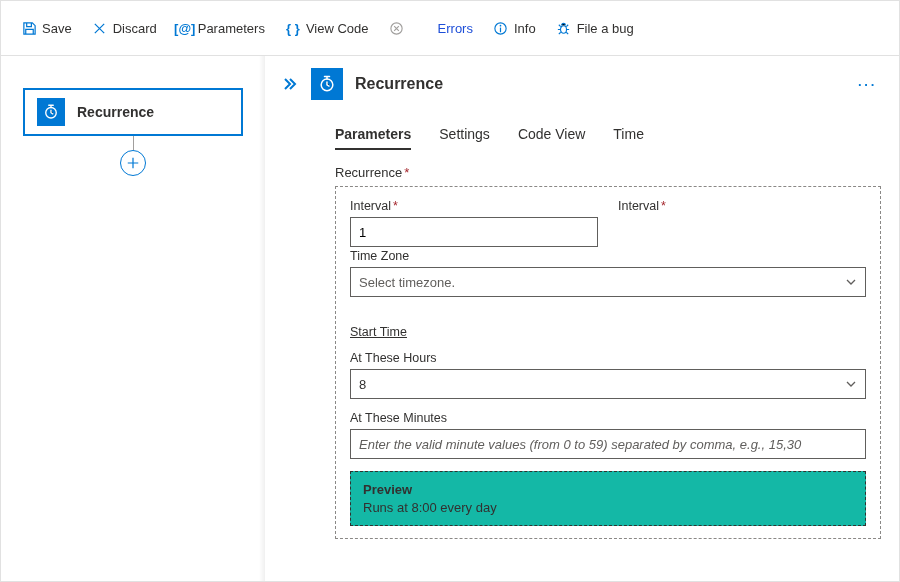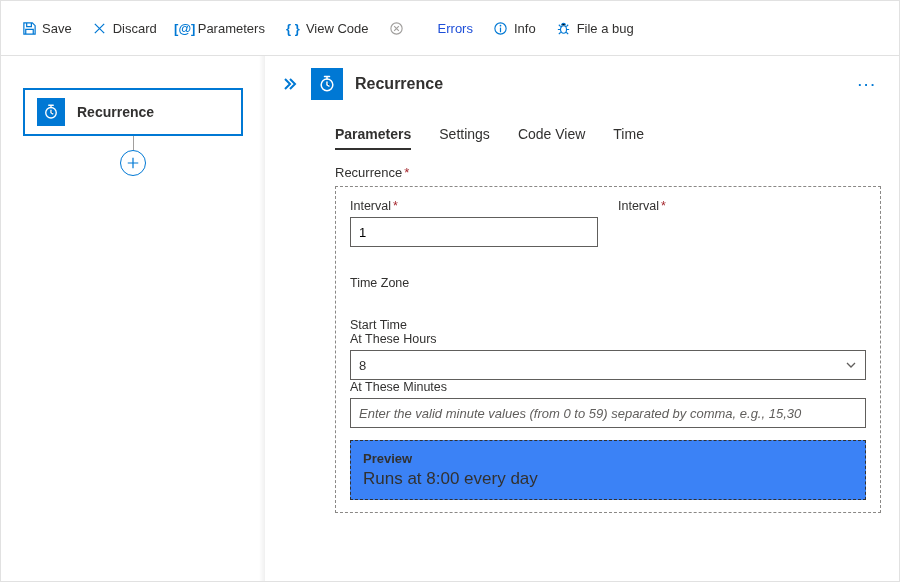--- a/index.html
+++ b/index.html
@@ -32,32 +32,32 @@
     .tabs { display: flex; gap: 28px; padding: 12px 18px 0 18px; border-bottom: 1px solid transparent; margin-left: 52px; }
     .tab { padding: 4px 0 8px; font-size: 14px; cursor: pointer; color: #323130; position: relative; }
     .tab.active { font-weight: 600; }
     .tab.active::after { content:""; position:absolute; left:0; right:0; bottom:0; height:2px; background:#323130; }
     
     .form-area { padding: 14px 18px 18px; margin-left: 52px; overflow: auto; }
     .section-label { font-size: 13px; margin-bottom: 6px; }
     .req { color: #a4262c; margin-left: 2px; }
     
     .dashed-box { border: 1px dashed #8a8886; padding: 12px 14px; }
-    .field-row { display: flex; gap: 20px; margin-bottom: 29px; }
+    .field-row { display: flex; gap: 20px; margin-bottom: 2px; }
     .field { flex: 1; display: flex; flex-direction: column; gap: 4px; }
     .field-label { font-size: 12.5px; color: #323130; }
     .control { border: 1px solid #605e5c; height: 30px; display:flex; align-items:center; padding: 0 8px; background:#fff; position:relative; font-size: 13px; }
     .control input { border:none; outline:none; width:100%; font: inherit; background:transparent; }
     .control input::placeholder { color:#605e5c; font-style: italic; }
     .control.placeholder-text { color:#605e5c; }
     .chev { position:absolute; right:8px; top:50%; transform:translateY(-50%); color:#605e5c; }
     
-    .preview-box { border: 1px dashed #323130; background: #3b82f6; padding: 10px 12px; margin-top: 12px; }
+    .preview-box { border: 1px dashed #323130; background: #14b8a6; padding: 10px 12px; margin-top: 12px; }
     .preview-title { font-weight: 600; margin-bottom: 3px; font-size: 13px; }
-    .preview-text { font-size: 17px; }
+    .preview-text { font-size: 13px; }
     
     svg { display:block; }
   </style>
 </head>
 <body>
 
 <div class="toolbar">
   <div class="toolbar-item">
     <span class="toolbar-icon">
       <svg width="15" height="15" viewBox="0 0 16 16">
@@ -177,27 +177,35 @@
           </div>
           <div class="field">
             <div class="field-label">
               <span>Interval</span><span class="req">*</span>
             </div>
           </div>
         </div>
 
         <div class="field" style="margin-bottom:28px;">
           <div class="field-label">Time Zone</div>
-        </div>
-
-        <div class="field" style="">
+          <div class="control placeholder-text">
+            <span>Select timezone.</span>
+            <span class="chev">
+                <svg width="12" height="12" viewBox="0 0 12 12">
+                  <path fill="none" stroke="currentColor" stroke-width="1.3" d="M2 4l4 4 4-4"></path>
+                </svg>
+              </span>
+          </div>
+        </div>
+
+        <div class="field" style="margin-bottom:12px;text-decoration:underline;">
           <div class="field-label">Start Time</div>
         </div>
 
-        <div class="field" style="">
+        <div class="field" style="margin-bottom:12px;">
           <div class="field-label">At These Hours</div>
           <div class="control">
             <span>8</span>
             <span class="chev">
                 <svg width="12" height="12" viewBox="0 0 12 12">
                   <path fill="none" stroke="currentColor" stroke-width="1.3" d="M2 4l4 4 4-4"></path>
                 </svg>
               </span>
           </div>
         </div>

